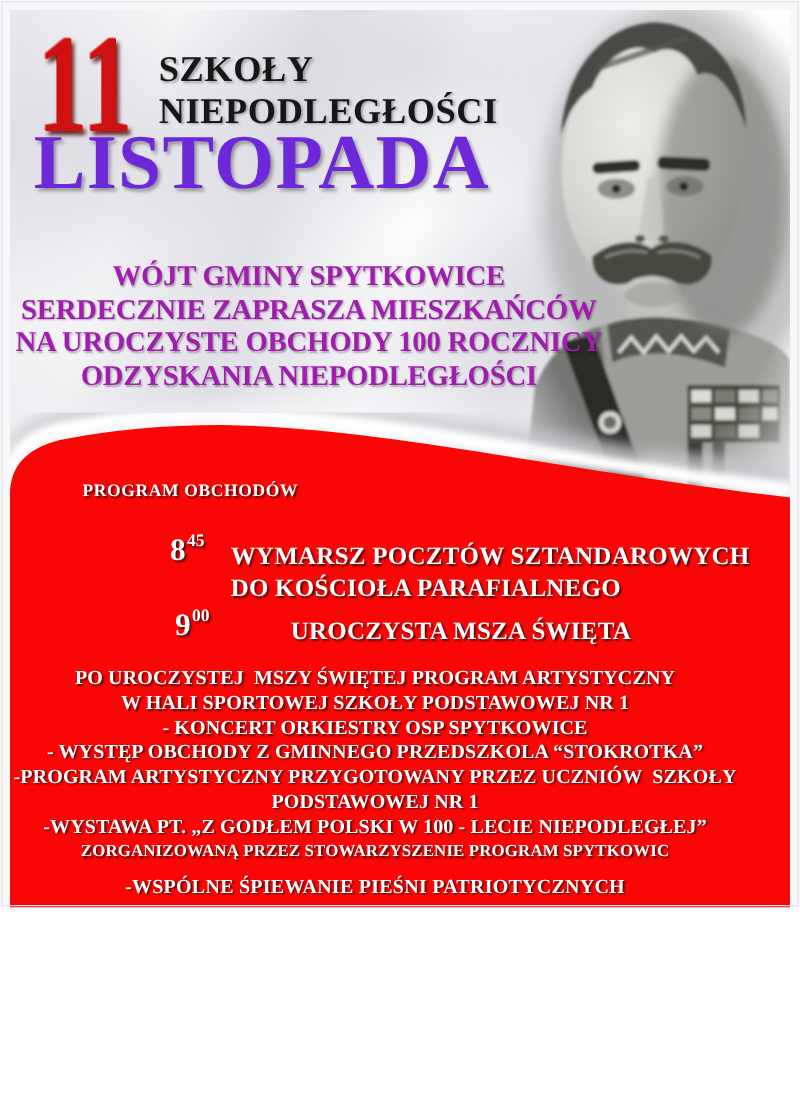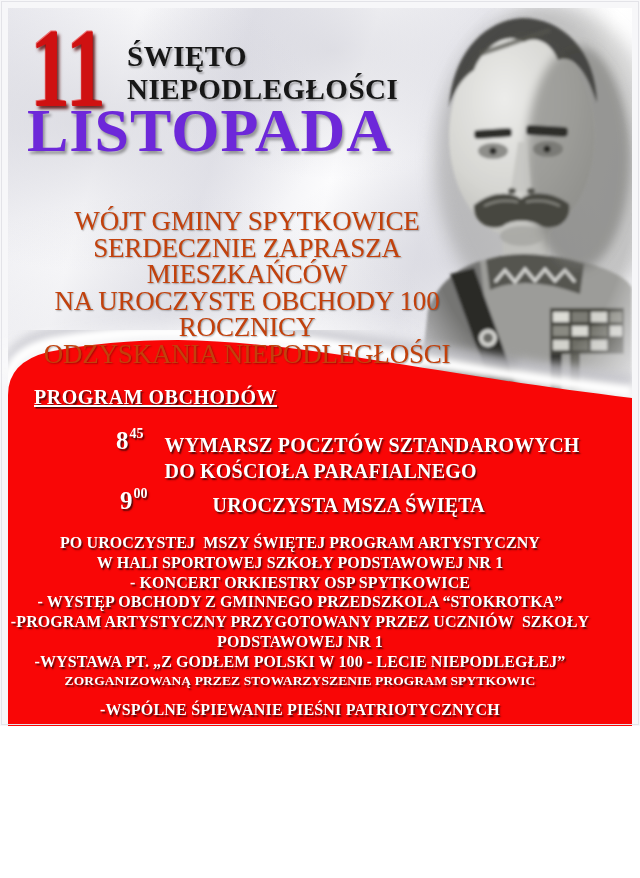--- a/index.html
+++ b/index.html
@@ -42,30 +42,30 @@
     text-shadow:1.5px 1.5px 2px rgba(0,0,0,.3);
   }
   .month{
     position:absolute;left:27px;top:99px;z-index:20;
     font-size:62px;line-height:1;font-weight:600;color:#6d28d9;letter-spacing:1px;
     text-shadow:2px 2.5px 3px rgba(0,0,0,.35);
   }
   
   .invitation{
     position:absolute;left:8px;top:208px;width:478px;z-index:20;
-    text-align:center;font-weight:normal;font-size:27px;line-height:26.5px;color:#c2410c;
+    text-align:center;font-weight:bold;font-size:23px;line-height:26.5px;color:#a21caf;
     letter-spacing:-0.2px;text-shadow:1px 1.2px 1.5px rgba(0,0,0,.3);
   }
   
   .wtxt{color:#ffffff;text-shadow:1.5px 1.5px 1.5px rgba(70,8,8,.9);font-weight:bold;}
   .program-heading{
-    position:absolute;left:34px;top:386px;z-index:20;
-    font-size:20px;letter-spacing:.5px;text-decoration:underline;
-  }
-  .sched{position:absolute;z-index:20;display:flex;align-items:flex-start;}
+    position:absolute;left:66px;top:386px;z-index:20;
+    font-size:14px;letter-spacing:.5px;
+  }
+  .sched{position:absolute;z-index:20;display:flex;align-items:flex-start;margin-left:20px;}
   .sched .time{font-size:25px;line-height:1;white-space:nowrap;}
   .sched .time sup{font-size:14px;position:relative;top:-2px;left:1px;}
   .sched .slines{margin-left:22px;font-size:20px;line-height:26px;letter-spacing:.2px;padding-top:4px;}
   .sched1{left:116px;top:428px;}
   .sched2{left:120px;top:488px;gap:44px;}
   .details{
     position:absolute;left:8px;top:533px;width:584px;z-index:20;
     text-align:center;font-size:16px;line-height:19.8px;letter-spacing:.1px;
   }
   .details .dline{white-space:pre-wrap;text-align:center;}
@@ -183,21 +183,21 @@
           <feGaussianBlur stdDeviation="3"></feGaussianBlur>
         </filter>
     </defs>
     <path d="M 0,48 Q 0,16 40,6 Q 100,-6 170,-6 C 300,-4 430,28 624,52" fill="none" stroke="#c7c7ce" stroke-width="16" filter="url(#rb1)" opacity=".8"></path>
     <path d="M 0,56 Q 0,24 40,14 Q 100,2 170,2 C 300,4 430,38 624,62" fill="none" stroke="#ffffff" stroke-width="12" filter="url(#rb2)"></path>
     <path d="M 0,538 L 0,65 Q 0,32 40,22 Q 100,10 170,10 C 300,12 430,45 624,68 L 624,538 Z" fill="#f90606"></path>
   </svg>
 
   <div class="day">11</div>
   <div class="holiday">
-    <div>ŚWIĘTO</div>
+    <div>SZKOŁY</div>
     <div>NIEPODLEGŁOŚCI</div>
   </div>
   <div class="month">LISTOPADA</div>
 
   <div class="invitation">
     <div>WÓJT GMINY SPYTKOWICE</div>
     <div>SERDECZNIE ZAPRASZA MIESZKAŃCÓW</div>
     <div>NA UROCZYSTE OBCHODY 100 ROCZNICY</div>
     <div>ODZYSKANIA NIEPODLEGŁOŚCI</div>
   </div>

